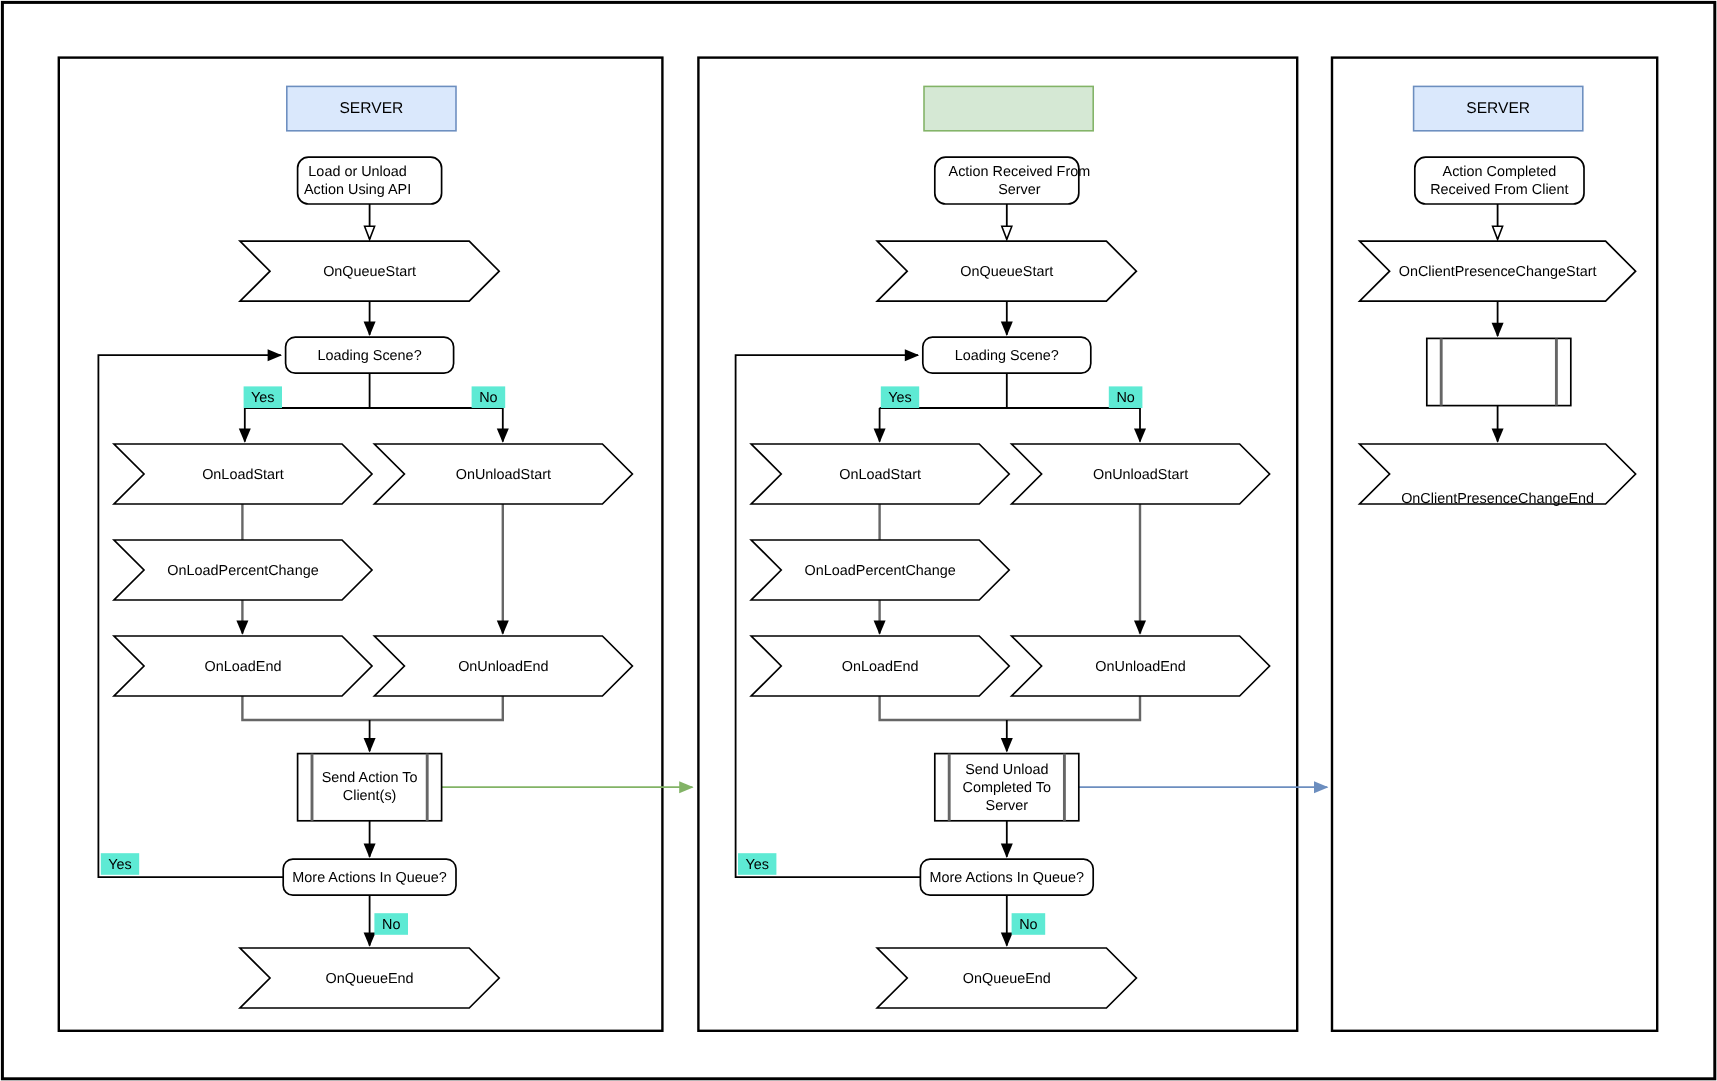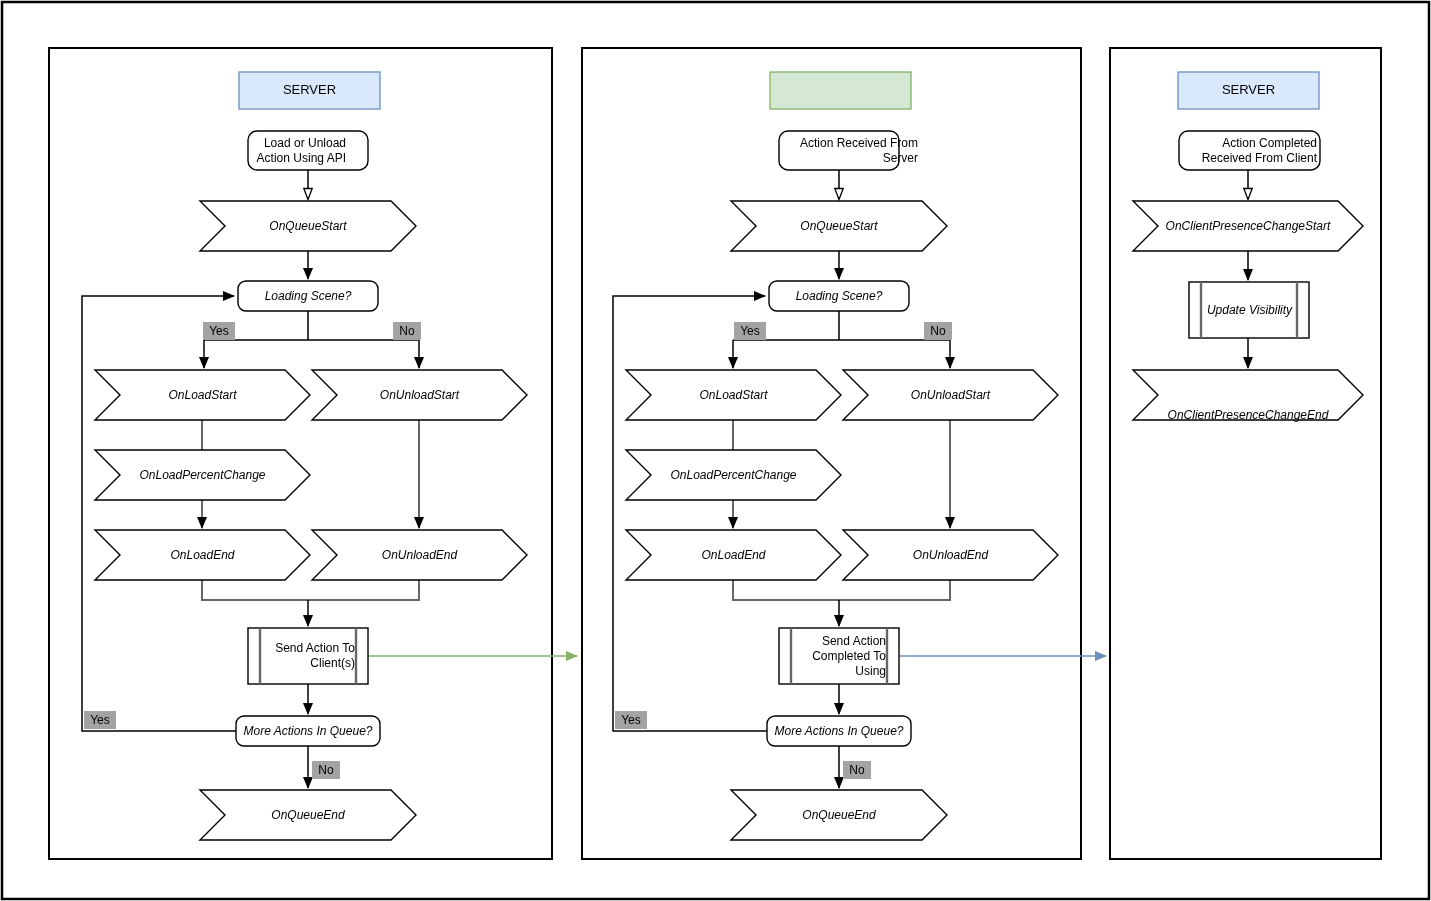--- a/index.html
+++ b/index.html
@@ -4,25 +4,25 @@
 <style>
   html,body { margin:0; padding:0; background:#ffffff; }
   .canvas {
     position:relative; width:1431px; height:901px; background:#ffffff;
     font-family:"Liberation Sans", sans-serif; color:#000;
     overflow:hidden;
   }
   .canvas svg { position:absolute; left:0; top:0; }
   .lbl {
     position:absolute; display:flex; align-items:center; justify-content:center;
-    text-align:right; font-size:12px; line-height:1.25; color:#000;
+    text-align:center; font-size:12px; line-height:1.25; color:#000;
   }
   .hdr { font-size:13px; }
-  .nowrap { white-space:nowrap;font-style:italic; }
-  .edge-lbl { font-size:12px; background:#a3a3a3; }
+  .nowrap { white-space:nowrap; }
+  .edge-lbl { font-size:12px; background:#5eead4; }
 </style>
 </head>
 <body>
 
 <div class="canvas">
 
 <svg width="1431" height="901" viewBox="0 0 1431 901">
   <defs>
     <marker id="ah" markerUnits="userSpaceOnUse" markerWidth="14" markerHeight="12" refX="12" refY="6" orient="auto">
       <path d="M1,1 L13,6 L1,11 Z" fill="#000"></path>
@@ -148,25 +148,24 @@
 <div class="lbl" style="left:781px;top:131px;width:137px;height:39px">Action Received From Server</div>
 <div class="lbl nowrap" style="left:756px;top:201px;width:166px;height:50px">OnQueueStart</div>
 <div class="lbl nowrap" style="left:769px;top:281px;width:140px;height:30px">Loading Scene?</div>
 <div class="lbl edge-lbl" style="left:734px;top:322px;width:32px;height:18px">Yes</div>
 <div class="lbl edge-lbl" style="left:924px;top:322px;width:28px;height:18px">No</div>
 <div class="lbl nowrap" style="left:651px;top:370px;width:165px;height:50px">OnLoadStart</div>
 <div class="lbl nowrap" style="left:868px;top:370px;width:165px;height:50px">OnUnloadStart</div>
 <div class="lbl nowrap" style="left:651px;top:450px;width:165px;height:50px">OnLoadPercentChange</div>
 <div class="lbl nowrap" style="left:651px;top:530px;width:165px;height:50px">OnLoadEnd</div>
 <div class="lbl nowrap" style="left:868px;top:530px;width:165px;height:50px">OnUnloadEnd</div>
-<div class="lbl" style="left:792px;top:628px;width:94px;height:56px">Send Action Completed To Using</div>
+<div class="lbl" style="left:792px;top:628px;width:94px;height:56px">Send Unload Completed To Server</div>
 <div class="lbl nowrap" style="left:767px;top:716px;width:144px;height:30px">More Actions In Queue?</div>
 <div class="lbl edge-lbl" style="left:615px;top:711px;width:32px;height:18px">Yes</div>
 <div class="lbl edge-lbl" style="left:843px;top:761px;width:28px;height:18px">No</div>
 <div class="lbl nowrap" style="left:756px;top:790px;width:166px;height:50px">OnQueueEnd</div>
 
 <div class="lbl hdr" style="left:1178px;top:72px;width:141px;height:37px">SERVER</div>
 <div class="lbl" style="left:1182px;top:131px;width:135px;height:39px">Action Completed Received From Client</div>
 <div class="lbl nowrap" style="left:1148px;top:201px;width:200px;height:50px">OnClientPresenceChangeStart</div>
-<div class="lbl nowrap" style="left:1196px;top:282px;width:107px;height:56px">Update Visibility</div>
 <div class="lbl nowrap" style="left:1148px;top:390px;width:200px;height:50px">OnClientPresenceChangeEnd</div>
 
 </div>
 
 </body></html>

